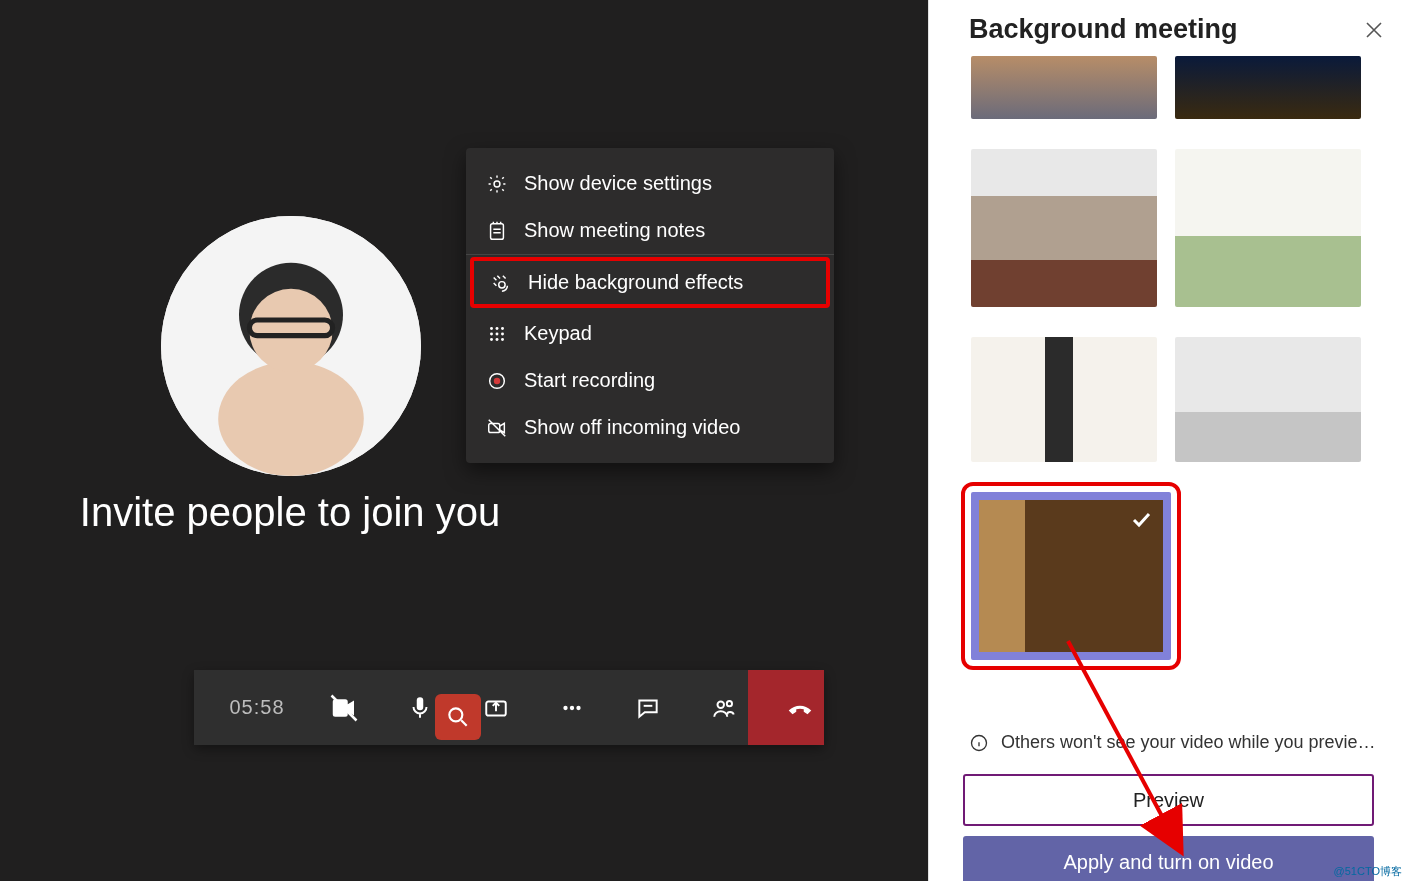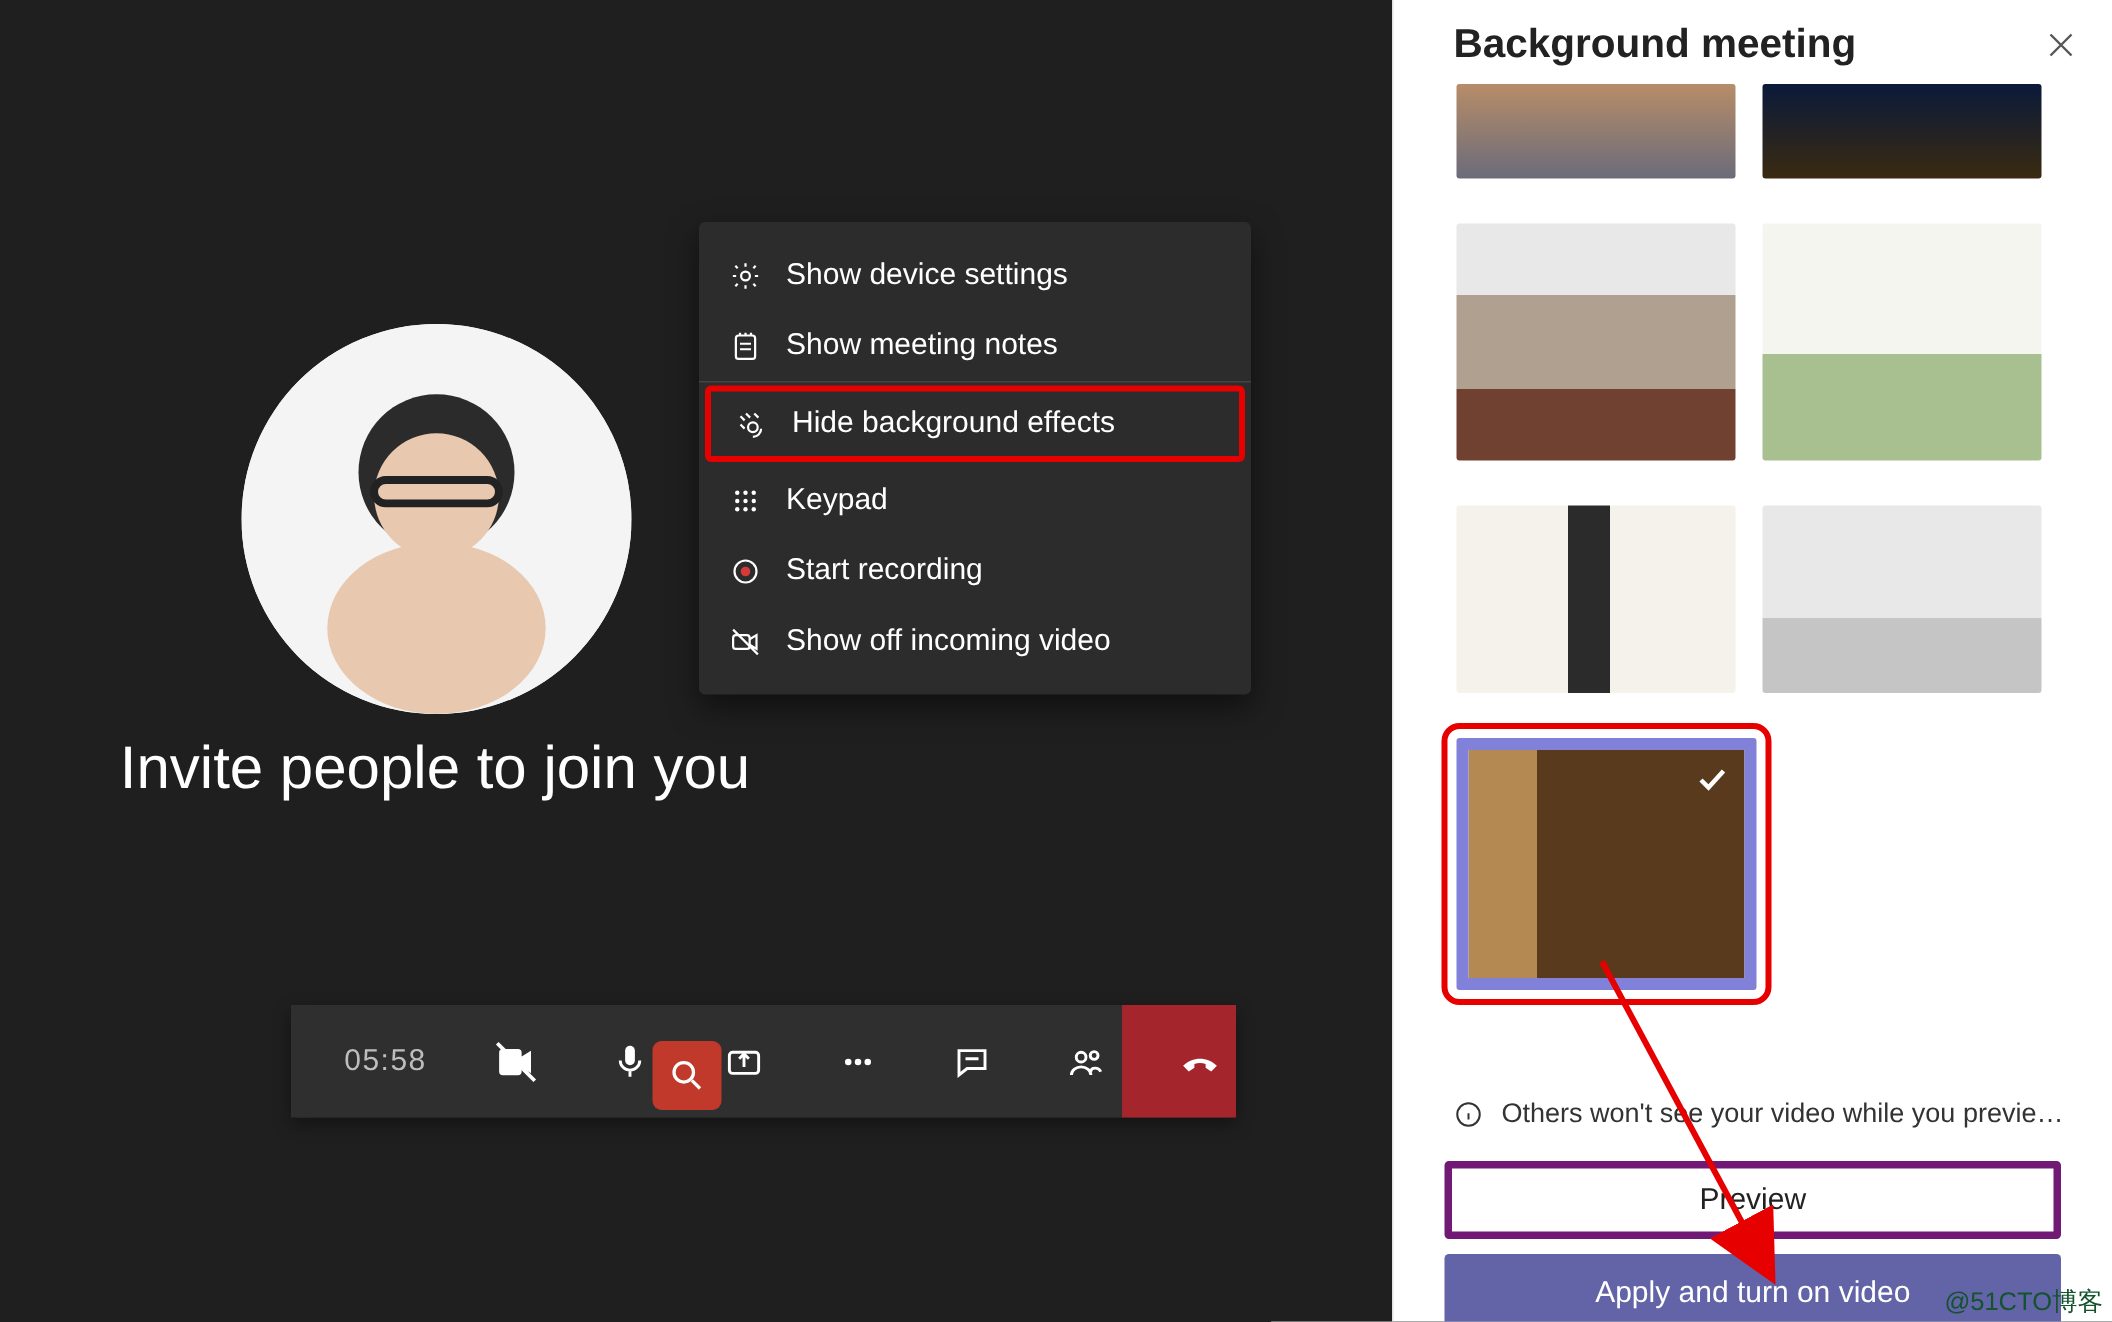--- a/index.html
+++ b/index.html
@@ -148,33 +148,33 @@
 
   .btn {
     position: absolute;
     left: 34px; right: 34px;
     height: 52px;
     display: flex; align-items: center; justify-content: center;
     font-size: 20px;
     border-radius: 3px;
     cursor: pointer;
   }
-  .btn.preview { top: 774px; background: #fff; border: 5px solid #701a75; color: #222; }
+  .btn.preview { top: 774px; background: #fff; border: 2px solid #701a75; color: #222; }
   .btn.apply { top: 836px; background: #6264a7; color: #fff; border: none; }
 
   .annot-arrow {
     position: absolute;
     left: 1058px; top: 636px;
     width: 150px; height: 222px;
     pointer-events: none;
   }
   .watermark {
     position: absolute;
     right: 6px; bottom: 2px;
-    color: #14532d; font-size: 17px; margin-top: 26px;
+    color: #0369a1; font-size: 11px; margin-top: 26px;
   }
 
   
   .bg1 { background: linear-gradient(#b78d68,#6b6b7a); }
   .bg2 { background: linear-gradient(#0a1a3a,#3a2a10); }
   .bg3 { background: linear-gradient(#e8e8e8 30%, #b0a090 30% 70%, #704030 70%); }
   .bg4 { background: linear-gradient(#f5f5f0 55%, #a8c090 55%); }
   .bg5 { background: linear-gradient(90deg,#f5f2ec 40%, #2b2b2b 40% 55%, #f5f2ec 55%); }
   .bg6 { background: linear-gradient(#e8e8e8 60%, #c5c5c5 60%); }
   .bg7 { background: linear-gradient(90deg,#b58a52 25%, #5a3a1c 25%); }

